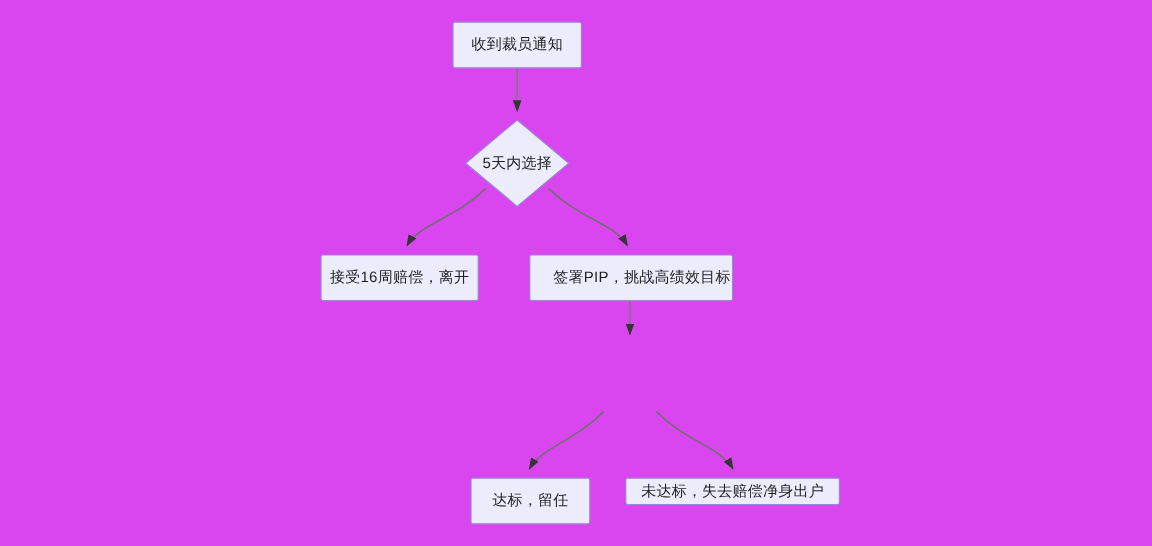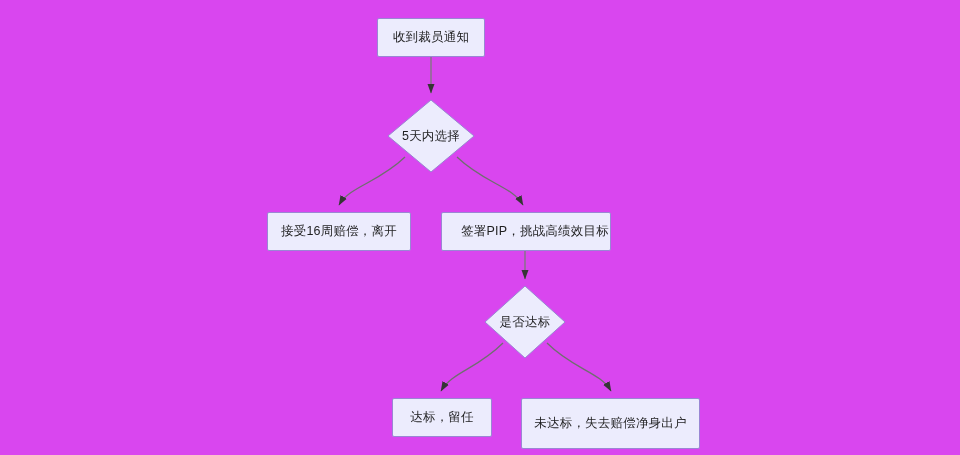--- a/index.html
+++ b/index.html
@@ -97,36 +97,30 @@
     <span class="node-label">收到裁员通知</span>
   </div>
 
   <div class="node node-diamond" id="node-n2" style="left:387px; top:99px; width:88px; height:74px;">
     <svg class="diamond-shape" viewBox="0 0 88 74" preserveAspectRatio="none">
       <polygon points="44,1 87,37 44,73 1,37" fill="#ececfd" stroke="#9a86d4" stroke-width="1"></polygon>
     </svg>
     <span class="diamond-label">5天内选择</span>
   </div>
 
-  <div class="node node-rect" id="node-n3" style="left:267px; top:212px; width:144px; height:39px;">
+  <div class="node node-rect" id="node-n3" style="left:267px; top:212px; width:132px; height:39px;">
     <span class="node-label">接受16周赔偿，离开</span>
   </div>
 
   <div class="node node-rect" id="node-n4" style="left:441px; top:212px; width:170px; height:39px;padding-left:18px;">
     <span class="node-label">签署PIP，挑战高绩效目标</span>
   </div>
 
-  <div class="node node-diamond" id="node-n5" style="left:484px; top:285px; width:82px; height:74px;">
-    <svg class="diamond-shape" viewBox="0 0 82 74" preserveAspectRatio="none">
-      <polygon points="41,1 81,37 41,73 1,37" fill="#ececfd" stroke="#9a86d4" stroke-width="1"></polygon>
-    </svg>
-    <span class="diamond-label">是否达标</span>
-  </div>
 
   <div class="node node-rect" id="node-n6" style="left:392px; top:398px; width:100px; height:39px;">
     <span class="node-label">达标，留任</span>
   </div>
 
-  <div class="node node-rect" id="node-n7" style="left:521px; top:398px; width:179px; height:51px;">
+  <div class="node node-rect" id="node-n7" style="left:521px; top:398px; width:179px; height:23px;">
     <span class="node-label">未达标，失去赔偿净身出户</span>
   </div>
 
 </div>
 
 </body></html>

